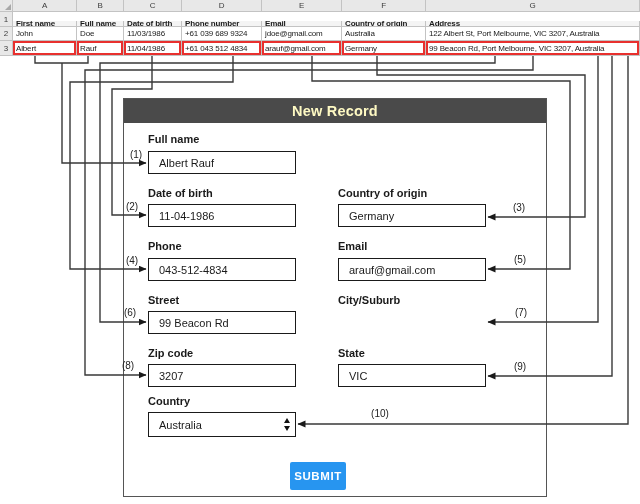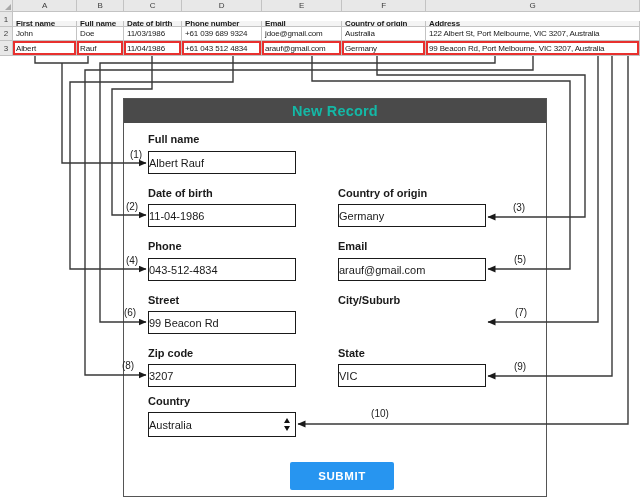--- a/index.html
+++ b/index.html
@@ -18,34 +18,34 @@
   .sc.hdr{font-weight:bold;background:#f4f4f4;margin-top:9px;}
   .sc.hl{box-shadow:inset 0 0 0 2px var(--highlight);}
   .corner{position:relative;background:#e8e8e8;}
   .corner::after{content:"";position:absolute;right:1px;bottom:1px;width:0;height:0;
                  border-left:6px solid transparent;border-bottom:6px solid #a8a8a8;}
 
   
   .formbox{position:absolute;left:123px;top:98px;width:424px;height:399px;
            box-sizing:border-box;border:1px solid #555;background:#fff;}
   .formtitle{position:absolute;left:0;top:0;width:100%;height:24px;background:var(--header_bar);
-             color:#14b8a6;font-weight:bold;font-size:14.5px;display:flex;align-items:center;
+             color:#fef9c3;font-weight:bold;font-size:14.5px;display:flex;align-items:center;
              justify-content:center;letter-spacing:0.2px;}
   .flabel{position:absolute;font-size:11px;font-weight:bold;white-space:nowrap;}
   .fbox{position:absolute;width:148px;height:23px;box-sizing:border-box;
         border:1.5px solid #1a1a1a;background:#fff;font-size:11px;
-        display:flex;align-items:center;padding-left:0;white-space:nowrap;}
+        display:flex;align-items:center;padding-left:10px;white-space:nowrap;}
   .fbox.tall{height:25px;}
   .spinner{position:absolute;right:5px;top:0;height:100%;display:flex;flex-direction:column;
            justify-content:center;align-items:center;gap:3px;}
   .tri-up{width:0;height:0;border-left:3.5px solid transparent;border-right:3.5px solid transparent;
           border-bottom:5px solid #111;}
   .tri-down{width:0;height:0;border-left:3.5px solid transparent;border-right:3.5px solid transparent;
             border-top:5px solid #111;}
-  .submit{position:absolute;left:290px;top:462px;width:104px;height:28px;background:var(--submit);
+  .submit{position:absolute;left:290px;top:462px;width:56px;height:28px;background:var(--submit);
           color:#fff;font-size:11.5px;font-weight:bold;display:flex;align-items:center;
           justify-content:center;letter-spacing:0.6px;border-radius:2px;cursor:pointer;}
 
   
   .overlay{position:absolute;left:0;top:0;pointer-events:none;}
   .cline{fill:none;stroke:var(--line);stroke-width:1.4px;}
   .cnum{font-family:"Liberation Sans",sans-serif;font-size:10px;fill:#222;}
 </style>
 </head>
 <body>

